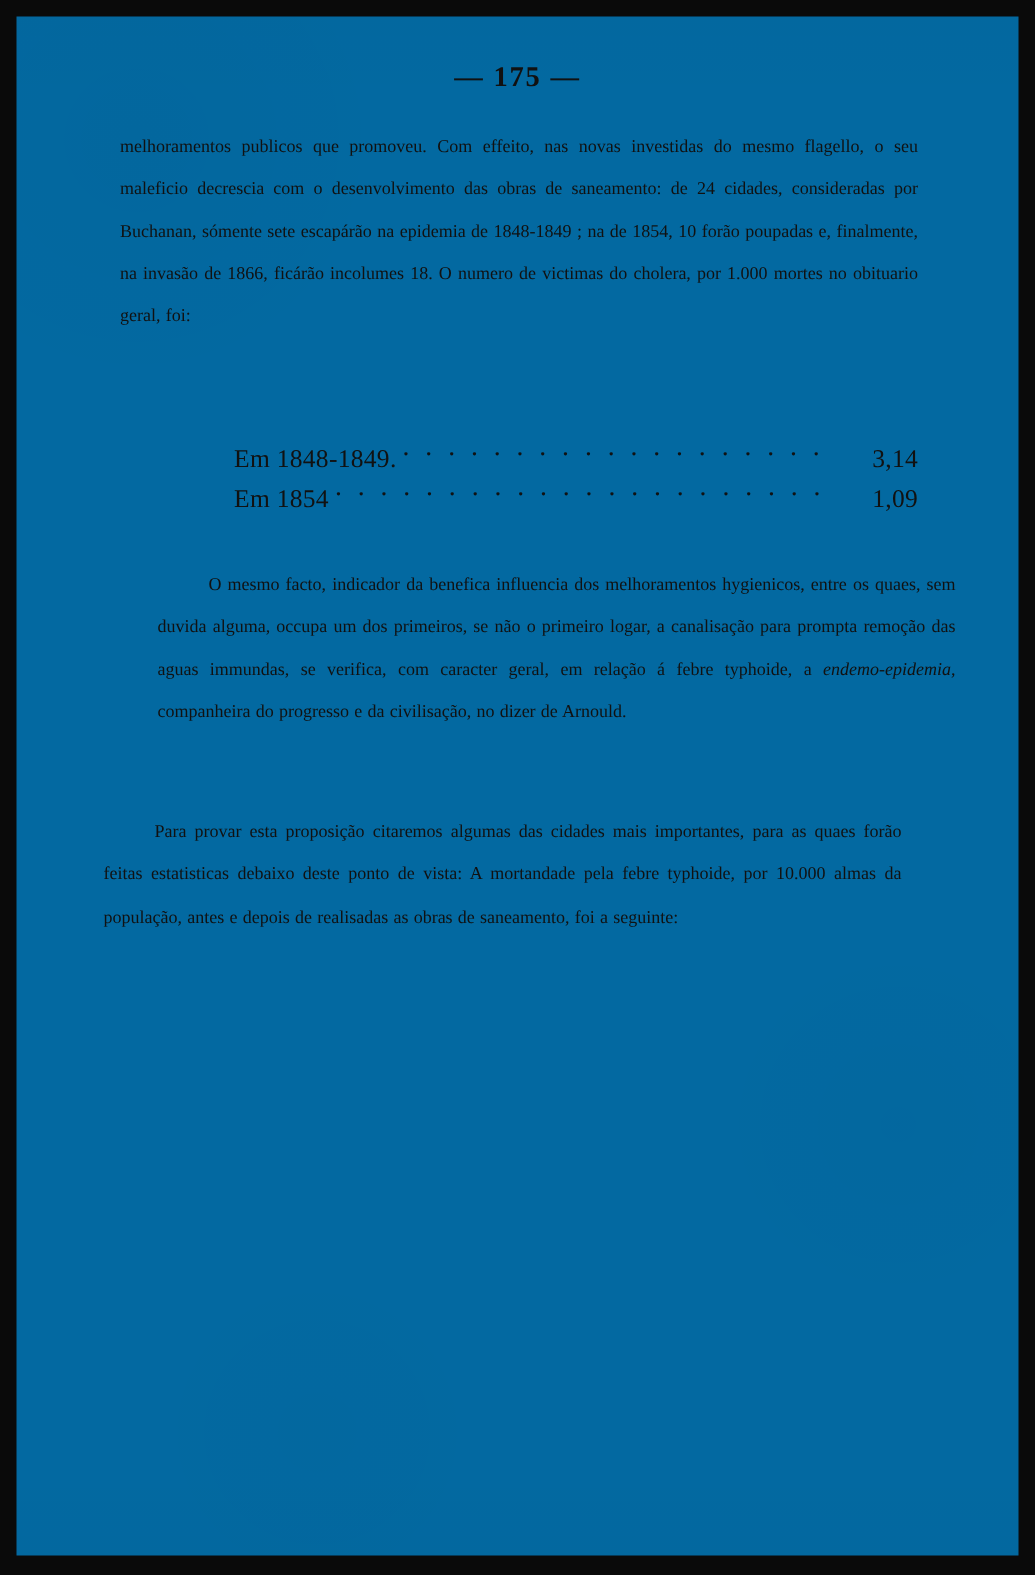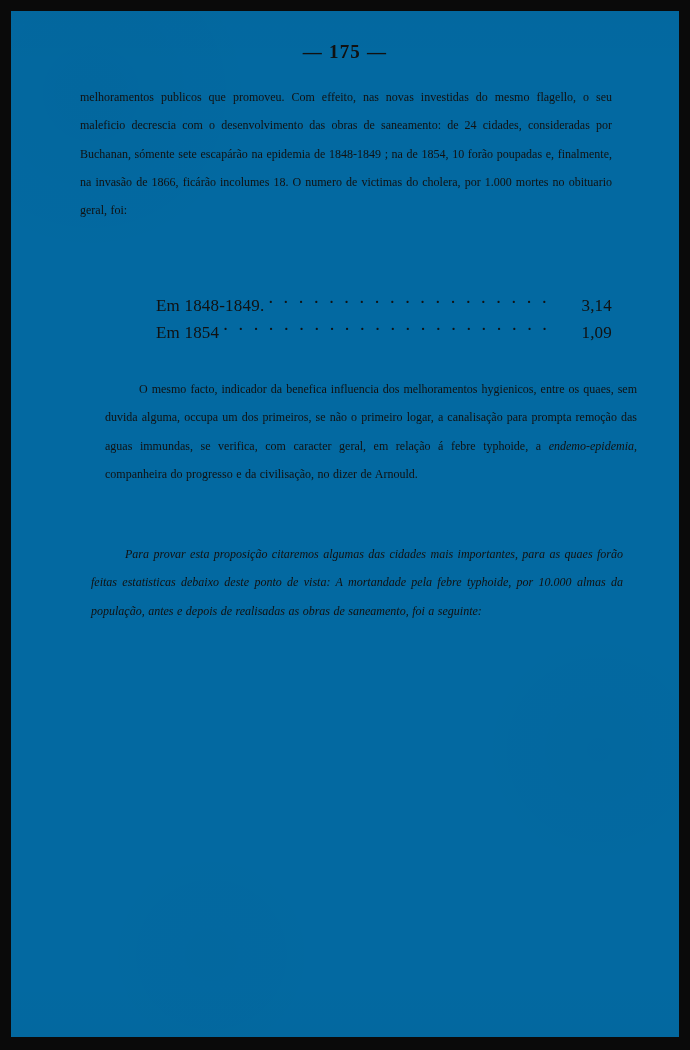--- a/index.html
+++ b/index.html
@@ -128,21 +128,21 @@
   .data-value {
     width: 54px;
     text-align: right;
     white-space: nowrap;
     letter-spacing: 0.2px;
   }
 
   
   .par-block-1 { position: absolute; left: 69px; top: 72px;  width: 532px; }
   .par-block-2 { position: absolute; left: 69px; top: 364px; width: 532px; margin-left: 25px; }
-  .par-block-3 { position: absolute; left: 80px; top: 529px; width: 532px; font-style: italic; }
+  .par-block-3 { position: absolute; left: 58px; top: 529px; width: 532px; }
 </style>
 </head>
 <body>
 
 <div class="scan-frame">
   <div class="page-sheet">
     <div class="paper-noise"></div>
 
     <div class="content">
 

